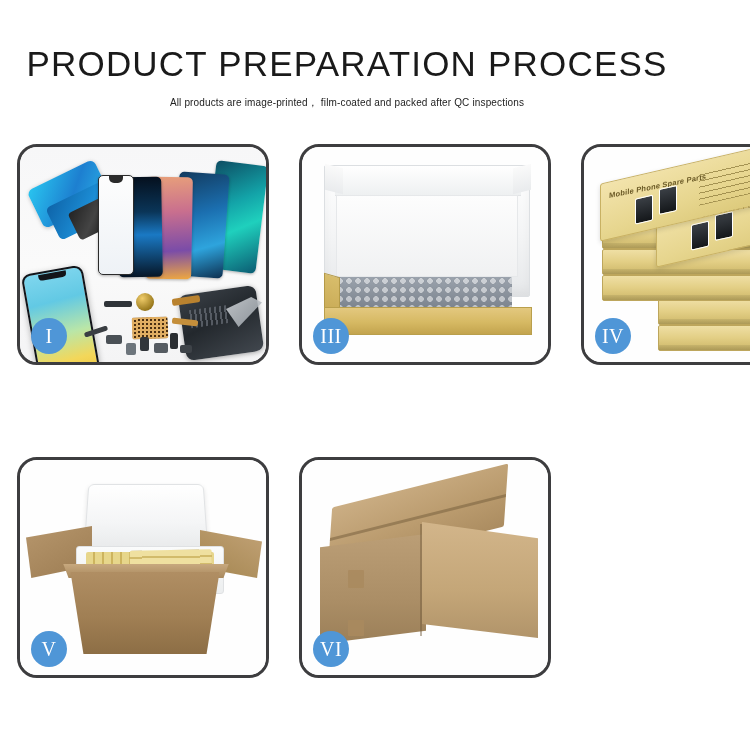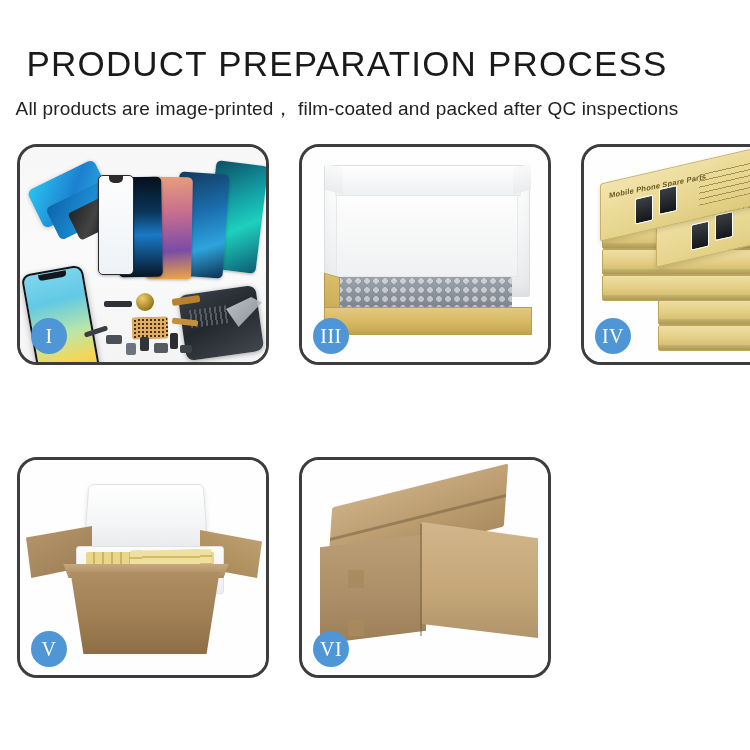--- a/index.html
+++ b/index.html
@@ -18,21 +18,21 @@
     font-size: 35px;
     font-weight: 400;
     letter-spacing: 1.2px;
     color: #1a1a1a;
     line-height: 1;
     padding-top: 46px;
     white-space: nowrap;
   }
   .subtitle {
     font-family: "Liberation Sans", sans-serif;
-    font-size: 19px;
+    font-size: 10px;
     font-weight: 400;
     color: #222;
     letter-spacing: 0.15px;
     padding-top: 15px;
     white-space: nowrap;
   }
 
   
   .grid {
     position: absolute;

